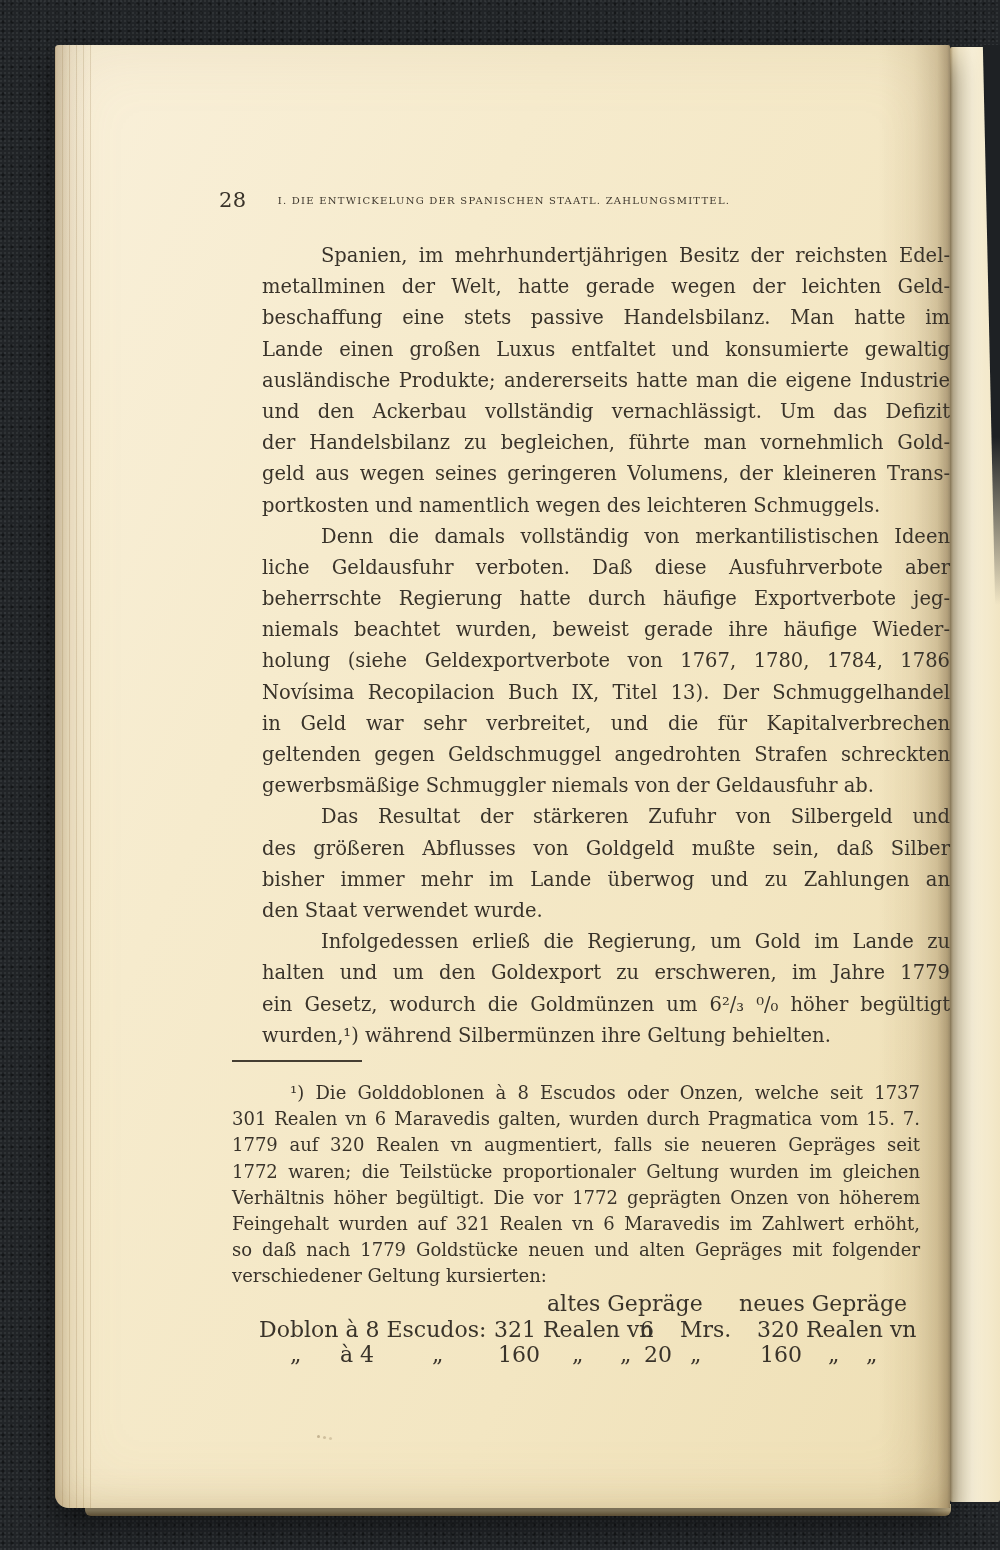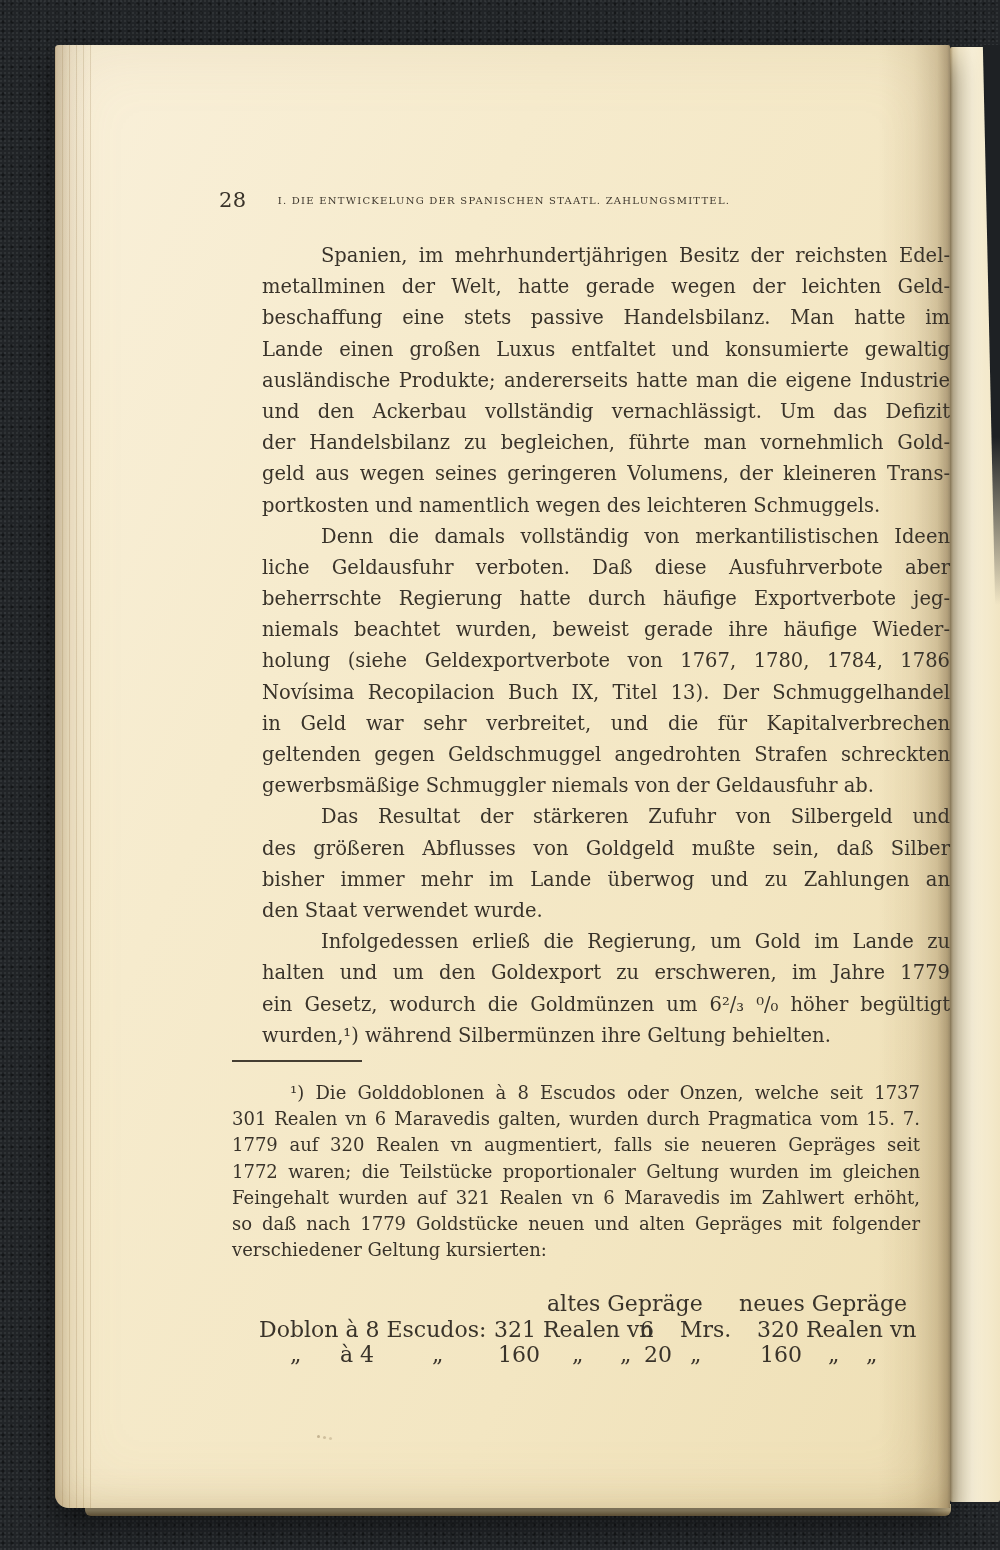--- a/index.html
+++ b/index.html
@@ -141,20 +141,21 @@
         <div class="line last">wurden,¹) während Silbermünzen ihre Geltung behielten.</div>
       </div>
 
     <div class="footnote-rule"></div>
 
     <div class="footnote">
         <div class="fline first">¹) Die Golddoblonen à 8 Escudos oder Onzen, welche seit 1737</div>
         <div class="fline">301 Realen vn 6 Maravedis galten, wurden durch Pragmatica vom 15. 7.</div>
         <div class="fline">1779 auf 320 Realen vn augmentiert, falls sie neueren Gepräges seit</div>
         <div class="fline">1772 waren; die Teilstücke proportionaler Geltung wurden im gleichen</div>
+        <div class="fline">Verhältnis höher begültigt. Die vor 1772 geprägten Onzen von höherem</div>
         <div class="fline">Feingehalt wurden auf 321 Realen vn 6 Maravedis im Zahlwert erhöht,</div>
         <div class="fline">so daß nach 1779 Goldstücke neuen und alten Gepräges mit folgender</div>
         <div class="fline last">verschiedener Geltung kursierten:</div>
       </div>
 
     <div class="foot-table">
         <div class="trow">
           <span class="tcell" style="left: 315px;">altes Gepräge</span>
           <span class="tcell" style="left: 507px;">neues Gepräge</span>
         </div>

